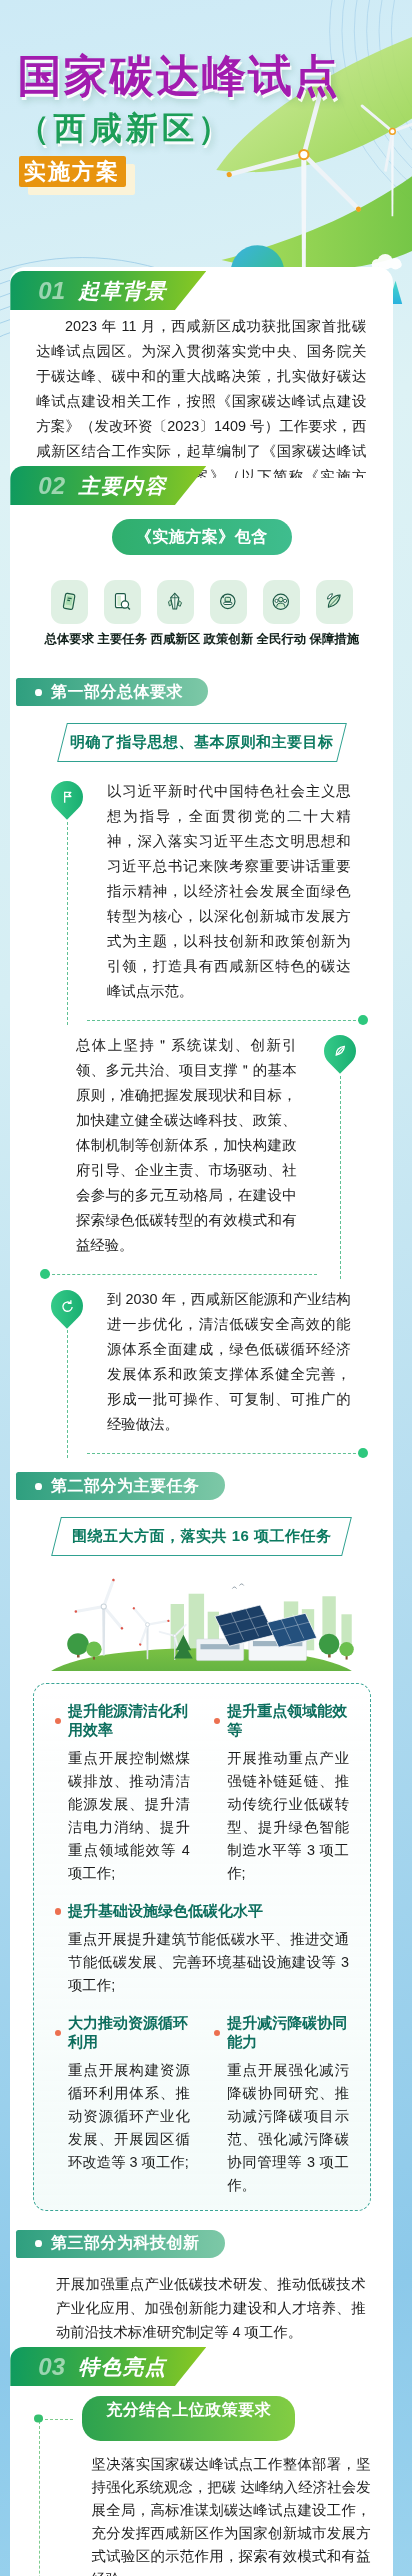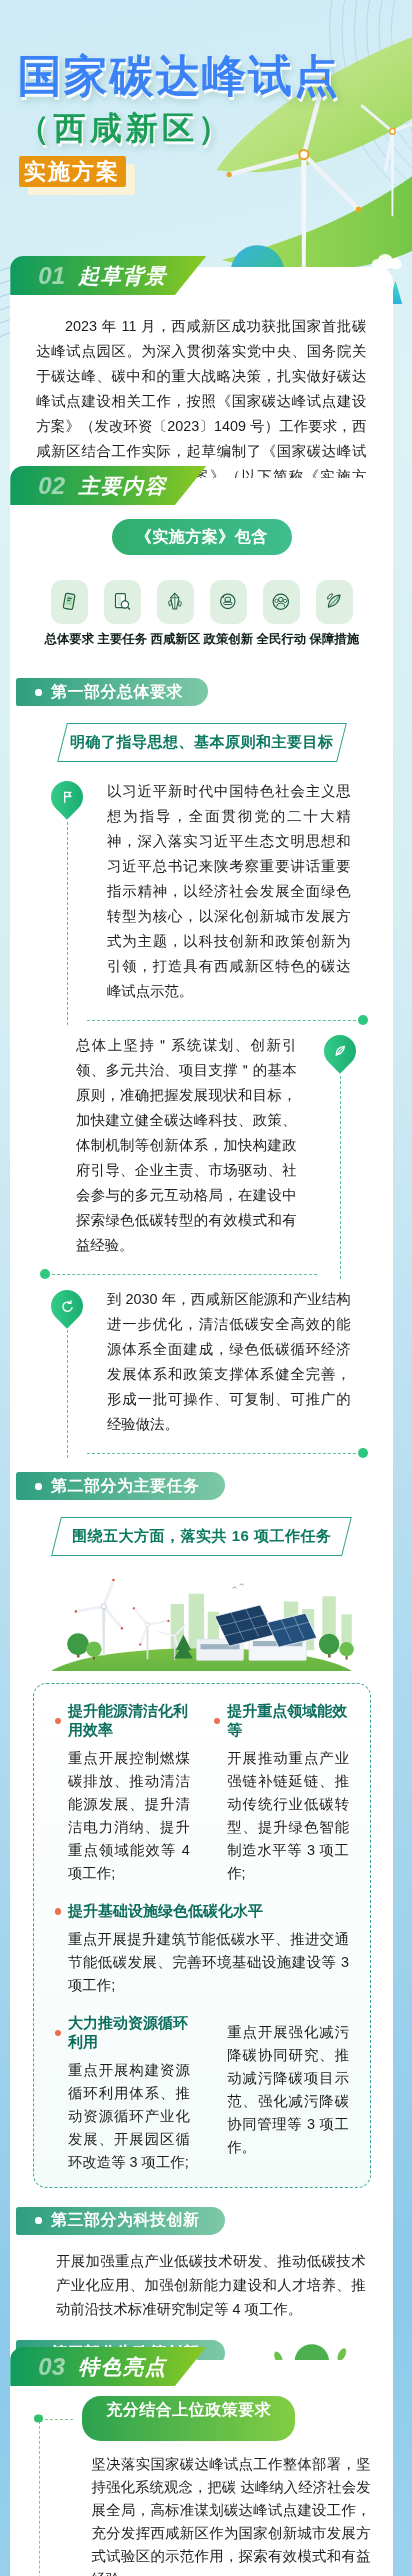--- a/index.html
+++ b/index.html
@@ -4,21 +4,21 @@
 <style>
   html,body{margin:0;padding:0;}
   body{
     position:relative;width:412px;height:2863px;overflow:hidden;
     font-family:"Liberation Sans","DejaVu Sans",sans-serif;
     background:linear-gradient(168deg,#cdeaf6 0%,#ddf2f5 16%,#d5eef4 34%,#b5ddf0 55%,#8cc9ea 80%,#a8dcf1 100%);
   }
   
   .hero{position:absolute;top:0;left:0;width:412px;height:340px;overflow:hidden;z-index:0;}
   .hero svg.art{position:absolute;top:0;left:0;}
-  .title1{position:absolute;top:47px;left:17.5px;font-size:44px;font-weight:900;letter-spacing:2.1px;color:#3b82f6;
+  .title1{position:absolute;top:47px;left:17.5px;font-size:44px;font-weight:900;letter-spacing:2.1px;color:#a21caf;
     text-shadow:1.5px 2.6px 0 rgba(255,255,255,.9),3.1px 5.2px 7.2px rgba(30,110,70,.25);font-family:Liberation Serif, serif;}
   .title2{position:absolute;top:107px;left:17.5px;font-size:32px;font-weight:900;letter-spacing:4.1px;color:#1d9e58;
     text-shadow:1.5px 2.6px 0 rgba(255,255,255,.9),3.1px 5.2px 7.2px rgba(30,110,70,.25);}
   .badge-shadow{position:absolute;top:164px;left:28px;width:107px;height:31px;background:#fbf3d8;border-radius:2.1px;}
   .badge{position:absolute;top:156px;left:18.5px;width:107px;height:31px;background:#e8940f;color:#fff;
     font-size:22px;font-weight:700;letter-spacing:2.1px;display:flex;align-items:center;justify-content:center;border-radius:2.1px;}
   
   .sec-tab{position:absolute;left:10.3px;height:39px;width:196px;z-index:5;display:flex;align-items:center;gap:13.4px;
     padding-left:28px;box-sizing:border-box;border-top-left-radius:13.4px;
     background:linear-gradient(95deg,#0e9a5f 0%,#49b13c 55%,#8cca22 100%);
@@ -185,21 +185,21 @@
         <circle cx="732" cy="513" r="10"></circle>
       <rect x="722" y="508" width="58" height="12" rx="6"></rect>
     </g>
   </svg>
   <div class="title1">国家碳达峰试点</div>
   <div class="title2">（西咸新区）</div>
   <div class="badge-shadow"></div>
   <div class="badge">实施方案</div>
 </div>
 
-<div class="sec-tab" style="top:256px">
+<div class="sec-tab" style="top:271px">
   <span class="sec-num">01</span>
   <span class="sec-title">起草背景</span>
 </div>
 <div class="card" id="card1">
   <p class="para">2023 年 11 月，西咸新区成功获批国家首批碳达峰试点园区。为深入贯彻落实党中央、国务院关于碳达峰、碳中和的重大战略决策，扎实做好碳达峰试点建设相关工作，按照《国家碳达峰试点建设方案》（发改环资〔2023〕1409 号）工作要求，西咸新区结合工作实际，起草编制了《国家碳达峰试点（西咸新区）实施方案》（以下简称《实施方案》）。</p>
 </div>
 
 <div class="bridge" id="bridge1"></div>
 
 <div class="sec-tab" style="top:466px">
@@ -423,20 +423,21 @@
       </div>
       <div class="task task-full">
         <div class="task-title">提升基础设施绿色低碳化水平</div>
         <div class="task-body">重点开展提升建筑节能低碳水平、推进交通节能低碳发展、完善环境基础设施建设等 3 项工作;</div>
       </div>
       <div class="task">
         <div class="task-title">大力推动资源循环利用</div>
         <div class="task-body">重点开展构建资源循环利用体系、推动资源循环产业化发展、开展园区循环改造等 3 项工作;</div>
       </div>
       <div class="task">
+        <div class="task-title">提升减污降碳协同能力</div>
         <div class="task-body">重点开展强化减污降碳协同研究、推动减污降碳项目示范、强化减污降碳协同管理等 3 项工作。</div>
       </div>
     </div>
   </div>
 
   <div class="part-pill gap-lg">
     <span>第三部分为科技创新</span>
   </div>
   <p class="part-para">开展加强重点产业低碳技术研发、推动低碳技术产业化应用、加强创新能力建设和人才培养、推动前沿技术标准研究制定等 4 项工作。</p>
 

